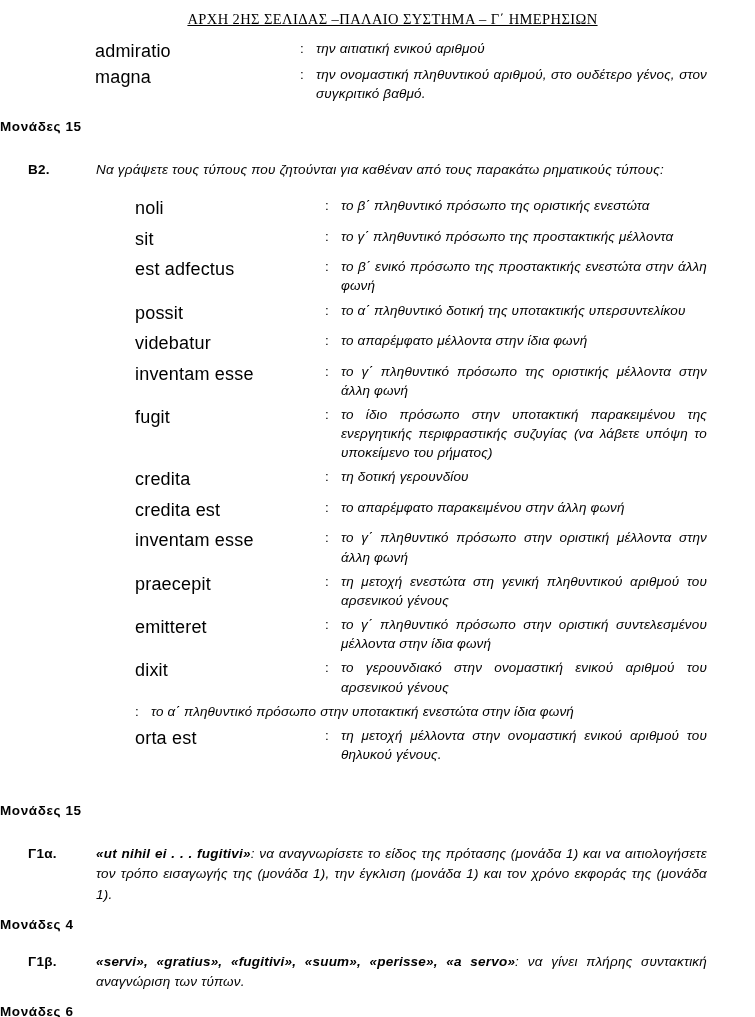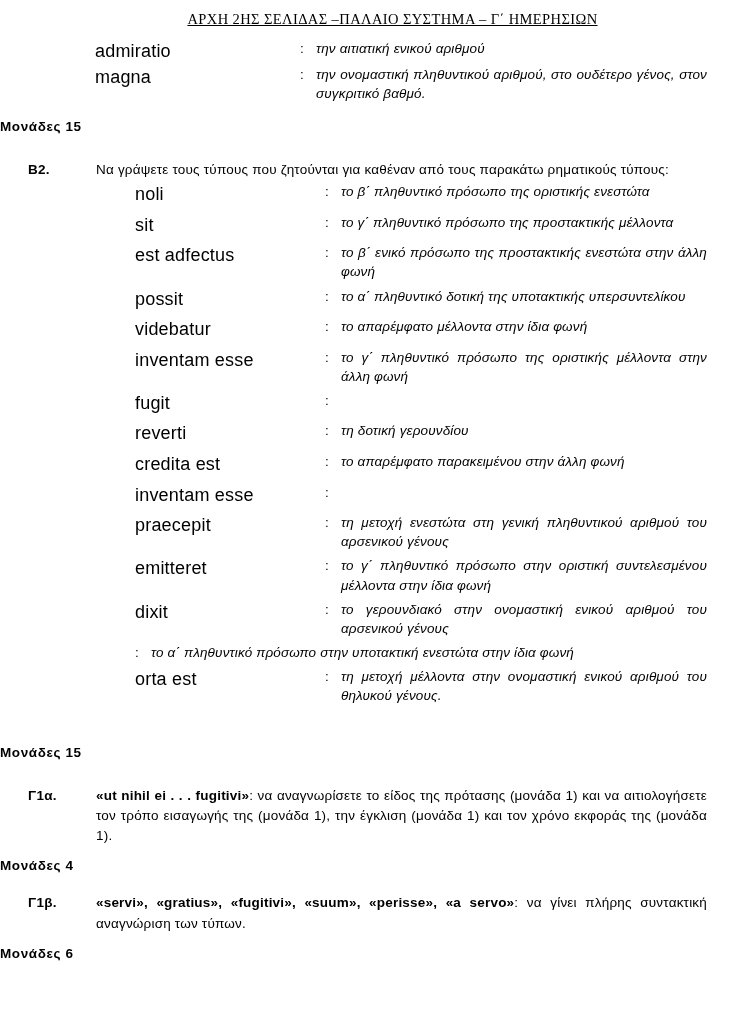--- a/index.html
+++ b/index.html
@@ -90,26 +90,27 @@
   .question .qlabel {
     flex: 0 0 68px;
     font-weight: bold;
     letter-spacing: 0.3px;
   }
   .question .qtext {
     flex: 1 1 auto;
     text-align: justify;
     text-justify: inter-word;
     letter-spacing: 0.2px;
+    font-style: italic;
   }
   .question .qtext b { font-weight: bold; margin-top: 44px; }
 
   
   .verblist {
-    margin-top: 2px;
+    margin-top: 16px;
     padding-left: 135px;
     padding-right: 48px;
   }
   .verblist .row {
     margin-bottom: 5px;
   }
   .verblist .row .term {
     flex: 0 0 190px;
   }
   .verblist .row .defn {
@@ -191,37 +192,39 @@
 
     <div class="row">
       <span class="term">inventam esse</span>
       <span class="colon">:</span>
       <span class="defn">το γ΄ πληθυντικό πρόσωπο της οριστικής μέλλοντα στην άλλη φωνή</span>
     </div>
 
     <div class="row">
       <span class="term">fugit</span>
       <span class="colon">:</span>
-    </div>
-
-    <div class="row">
-      <span class="term">reverti</span>
+      <span class="defn">το ίδιο πρόσωπο στην υποτακτική παρακειμένου της ενεργητικής περιφραστικής συζυγίας (να λάβετε υπόψη το υποκείμενο του ρήματος)</span>
+    </div>
+
+    <div class="row">
+      <span class="term">credita</span>
       <span class="colon">:</span>
       <span class="defn nojust">τη δοτική γερουνδίου</span>
     </div>
 
     <div class="row">
       <span class="term">credita est</span>
       <span class="colon">:</span>
       <span class="defn nojust">το απαρέμφατο παρακειμένου στην άλλη φωνή</span>
     </div>
 
     <div class="row">
       <span class="term">inventam esse</span>
       <span class="colon">:</span>
+      <span class="defn">το γ΄ πληθυντικό πρόσωπο στην οριστική μέλλοντα στην άλλη φωνή</span>
     </div>
 
     <div class="row">
       <span class="term">praecepit</span>
       <span class="colon">:</span>
       <span class="defn">τη μετοχή ενεστώτα στη γενική πληθυντικού αριθμού του αρσενικού γένους</span>
     </div>
 
     <div class="row">
       <span class="term">emitteret</span>

